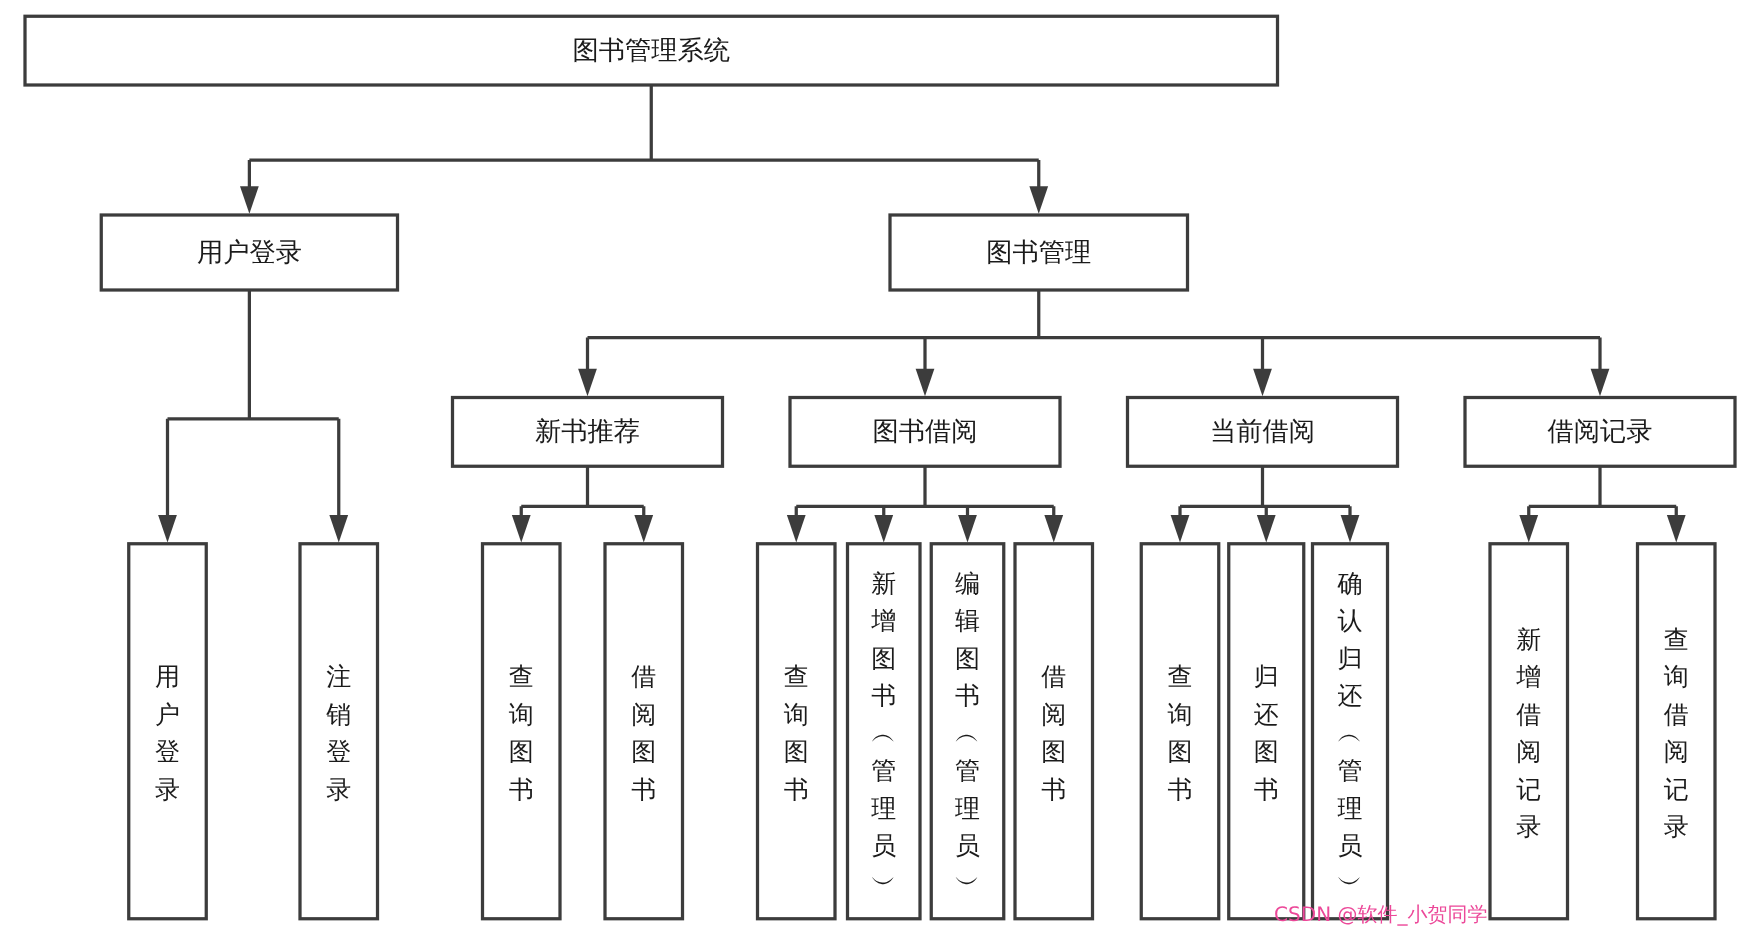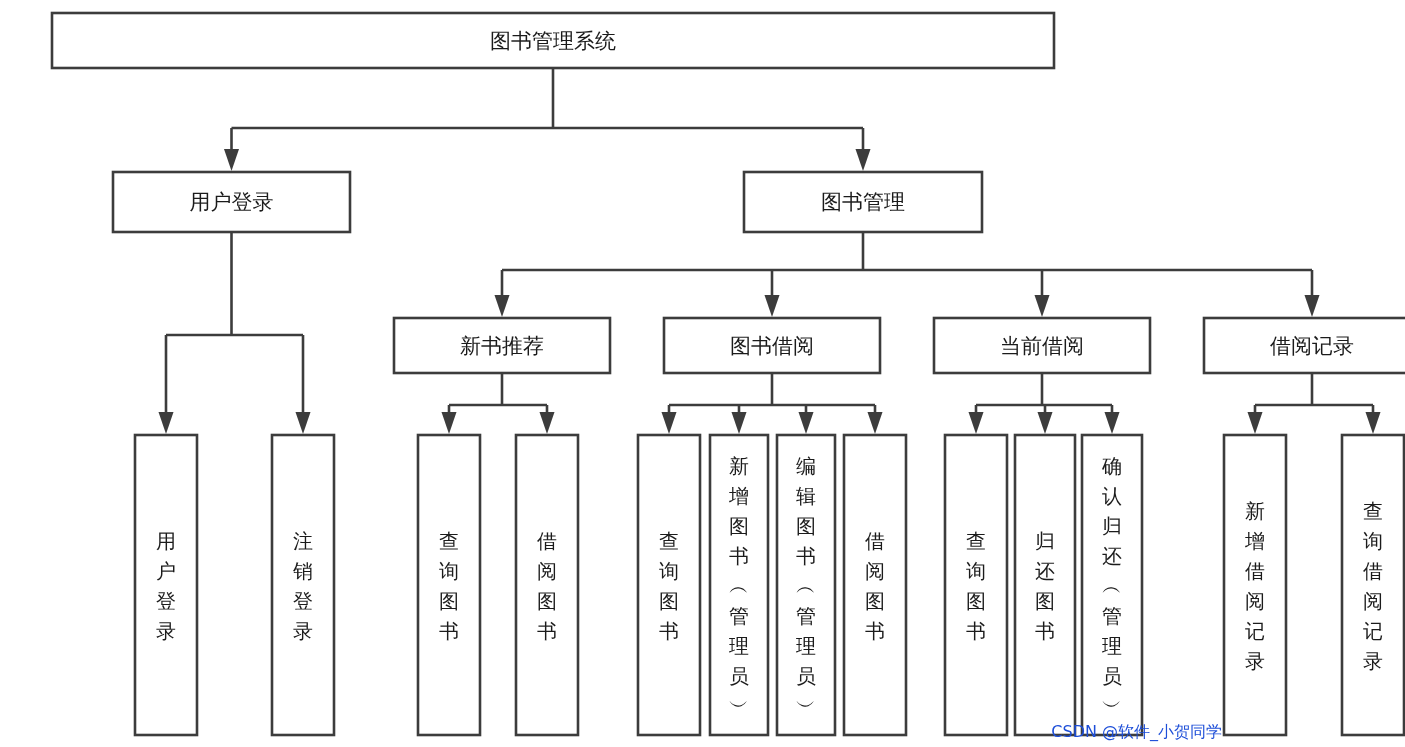--- a/index.html
+++ b/index.html
@@ -14,21 +14,20 @@
     position: relative;
     overflow: hidden;
     font-family: "DejaVu Sans", "Liberation Sans", sans-serif;
   }
   #diagram-root {
     position: absolute;
     top: 0;
     left: 0;
     width: 1198px;
     height: 747px;
-    padding-left: 32px;
   }
   svg#tree-svg {
     display: block;
     width: 1405px;
     height: 747px;
   }
   .node-box {
     fill: #ffffff;
     stroke: #3c3c3c;
     stroke-width: 2.6;
@@ -55,21 +54,21 @@
     font-size: 20px;
     fill: #1b1b1b;
     text-anchor: middle;
   }
   .watermark {
     position: absolute;
     right: 8px;
     bottom: 4px;
     font-family: "DejaVu Sans", "Liberation Sans", sans-serif;
     font-size: 16px;
-    color: #1d4ed8;
+    color: #ec4899;
     white-space: nowrap;
     user-select: none;
   }
 </style>
 </head>
 <body>
 
 <div id="diagram-root">
   <svg id="tree-svg" viewBox="0 0 1405 747" xmlns="http://www.w3.org/2000/svg">
     <g id="edges-layer">

